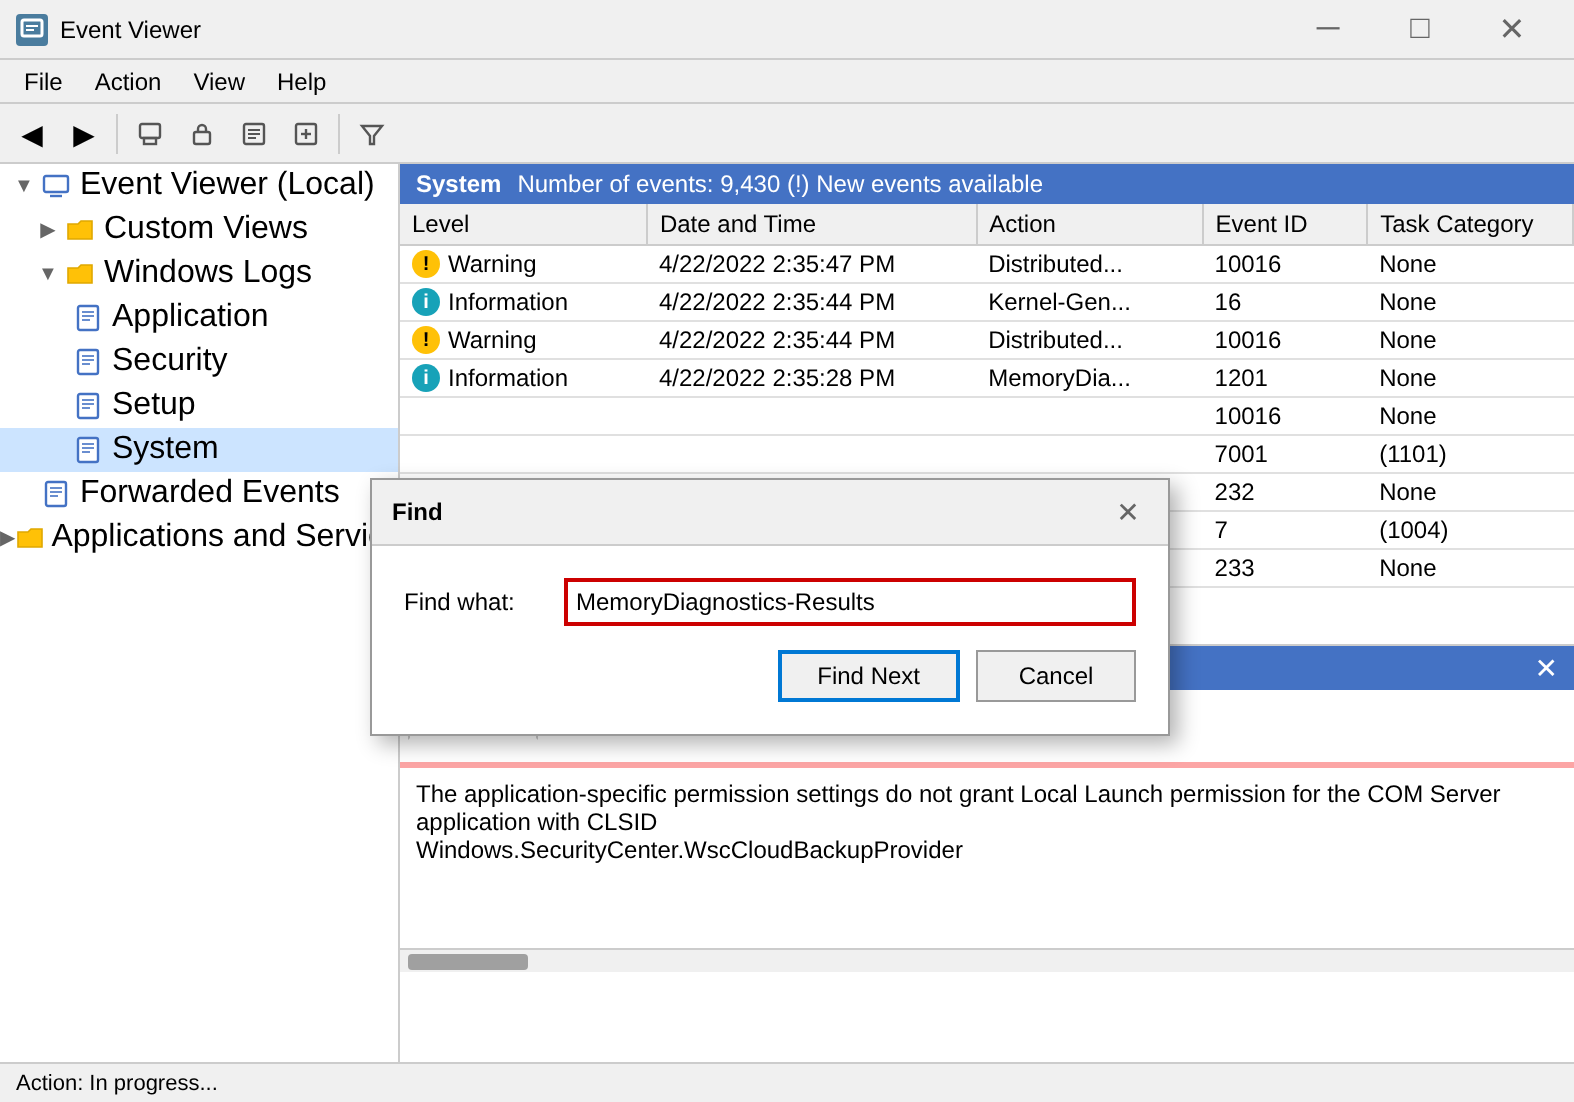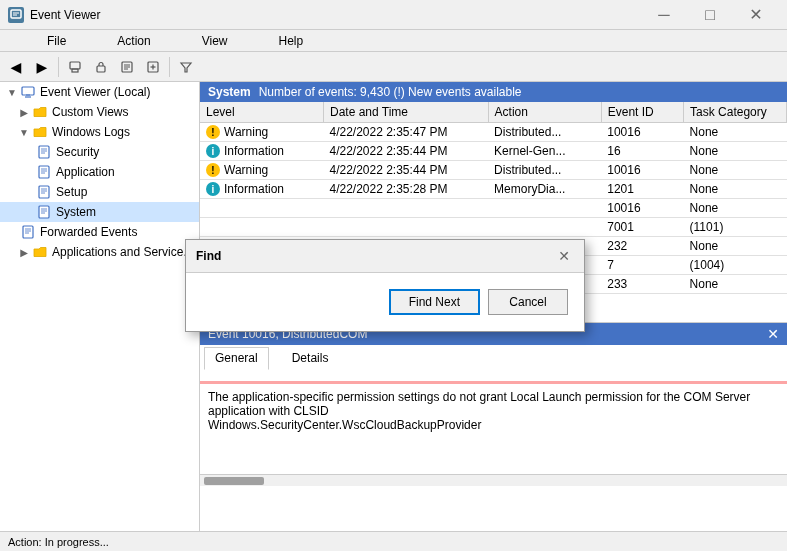--- a/index.html
+++ b/index.html
@@ -23,21 +23,21 @@
 
     
     .menu-bar {
       background: #f0f0f0;
       height: 22px;
       display: flex;
       align-items: center;
       padding: 0 4px;
       border-bottom: 1px solid #ccc;
     }
-    .menu-item { padding: 2px 8px; font-size: 12px; cursor: pointer; margin-left: 35px; }
+    .menu-item { padding: 2px 8px; font-size: 12px; cursor: pointer; }
 
     
     .toolbar {
       background: #f0f0f0;
       height: 30px;
       display: flex;
       align-items: center;
       padding: 0 4px;
       border-bottom: 1px solid #ccc;
       gap: 2px;
@@ -63,21 +63,21 @@
       display: flex;
       align-items: center;
       padding: 2px 0;
       cursor: pointer;
       white-space: nowrap;
     }
     .tree-item.selected { background: #cce4ff; }
     .tree-indent { display: inline-block; }
     .tree-expand { width: 16px; display: inline-flex; align-items: center; justify-content: center; font-size: 10px; color: #666; }
     .tree-icon { width: 16px; height: 16px; margin-right: 4px; display: inline-flex; align-items: center; justify-content: center; }
-    .tree-label { font-size: 12px; }
+    .tree-label { font-size: 16px; }
 
     
     .right-panel {
       flex: 1;
       display: flex;
       flex-direction: column;
       background: white;
       overflow: hidden;
     }
 
@@ -372,35 +372,35 @@
         <span class="tree-indent" style="width:32px"></span>
         <span class="tree-expand" style="width:4px"></span>
         <span class="tree-icon">
           <svg width="14" height="14" viewBox="0 0 14 14">
               <rect x="2" y="1" width="10" height="12" rx="1" fill="white" stroke="#4472c4" stroke-width="1.2"></rect>
               <line x1="4" y1="4" x2="10" y2="4" stroke="#4472c4" stroke-width="0.8"></line>
               <line x1="4" y1="6" x2="10" y2="6" stroke="#4472c4" stroke-width="0.8"></line>
               <line x1="4" y1="8" x2="8" y2="8" stroke="#4472c4" stroke-width="0.8"></line>
             </svg>
         </span>
-        <span class="tree-label">Security</span>
+        <span class="tree-label">Application</span>
       </div>
 
       <div class="tree-item">
         <span class="tree-indent" style="width:32px"></span>
         <span class="tree-expand" style="width:4px"></span>
         <span class="tree-icon">
           <svg width="14" height="14" viewBox="0 0 14 14">
               <rect x="2" y="1" width="10" height="12" rx="1" fill="white" stroke="#4472c4" stroke-width="1.2"></rect>
               <line x1="4" y1="4" x2="10" y2="4" stroke="#4472c4" stroke-width="0.8"></line>
               <line x1="4" y1="6" x2="10" y2="6" stroke="#4472c4" stroke-width="0.8"></line>
               <line x1="4" y1="8" x2="8" y2="8" stroke="#4472c4" stroke-width="0.8"></line>
             </svg>
         </span>
-        <span class="tree-label">Application</span>
+        <span class="tree-label">Security</span>
       </div>
 
       <div class="tree-item">
         <span class="tree-indent" style="width:32px"></span>
         <span class="tree-expand" style="width:4px"></span>
         <span class="tree-icon">
           <svg width="14" height="14" viewBox="0 0 14 14">
               <rect x="2" y="1" width="10" height="12" rx="1" fill="white" stroke="#4472c4" stroke-width="1.2"></rect>
               <line x1="4" y1="4" x2="10" y2="4" stroke="#4472c4" stroke-width="0.8"></line>
               <line x1="4" y1="6" x2="10" y2="6" stroke="#4472c4" stroke-width="0.8"></line>
@@ -587,20 +587,24 @@
     <span>Action: In progress...</span>
   </div>
 
   <div class="dialog-overlay">
     <div class="find-dialog">
       <div class="find-dialog-title">
         <span>Find</span>
         <button class="find-dialog-close">✕</button>
       </div>
       <div class="find-dialog-body">
+        <div class="find-row">
+          <label class="find-label">Find what:</label>
+          <input class="find-input" type="text" value="MemoryDiagnostics-Results" style="">
+        </div>
         <div class="find-buttons">
           <button class="dialog-btn default">Find Next</button>
           <button class="dialog-btn">Cancel</button>
         </div>
       </div>
     </div>
   </div>
 
 </div>
 

